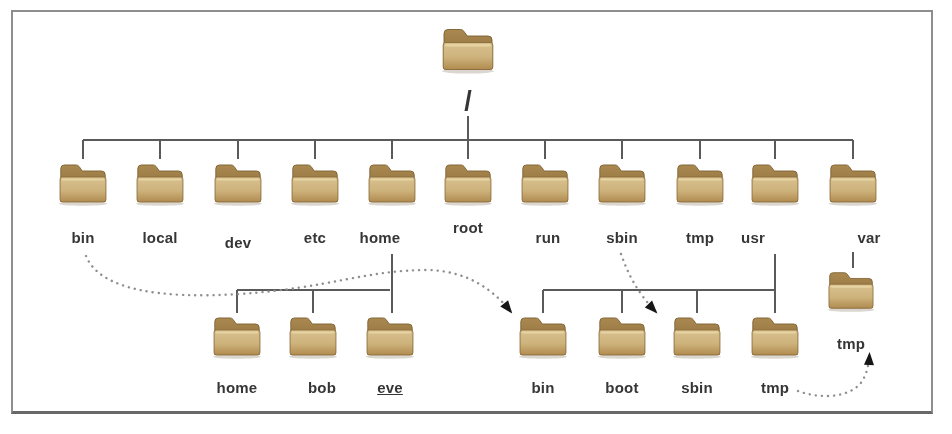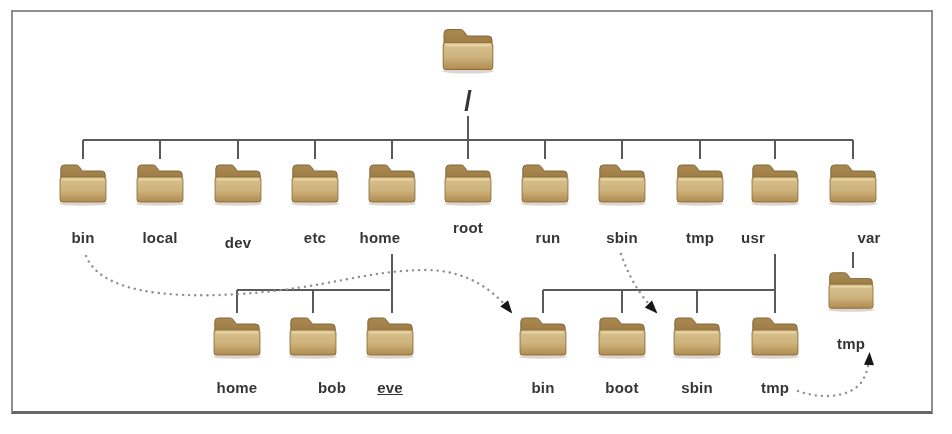--- a/index.html
+++ b/index.html
@@ -132,21 +132,21 @@
         <use href="#folder-sym"></use>
       </svg>
       <div class="node-label " style="left: 853px; top: 226px; margin-left: 16px;">var</div>
       <svg class="folder-icon" width="56" height="50" style="left: 209px; top: 311px;">
         <use href="#folder-sym"></use>
       </svg>
       <div class="node-label " style="left: 237px; top: 376px;">home</div>
       <svg class="folder-icon" width="56" height="50" style="left: 285px; top: 311px;">
         <use href="#folder-sym"></use>
       </svg>
-      <div class="node-label " style="left: 332px; top: 376px;">bob</div>
+      <div class="node-label " style="left: 322px; top: 376px;">bob</div>
       <svg class="folder-icon" width="56" height="50" style="left: 362px; top: 311px;">
         <use href="#folder-sym"></use>
       </svg>
       <div class="node-label " style="left: 390px; top: 376px; text-decoration: underline;">eve</div>
       <svg class="folder-icon" width="56" height="50" style="left: 515px; top: 311px;">
         <use href="#folder-sym"></use>
       </svg>
       <div class="node-label " style="left: 543px; top: 376px;">bin</div>
       <svg class="folder-icon" width="56" height="50" style="left: 594px; top: 311px;">
         <use href="#folder-sym"></use>

